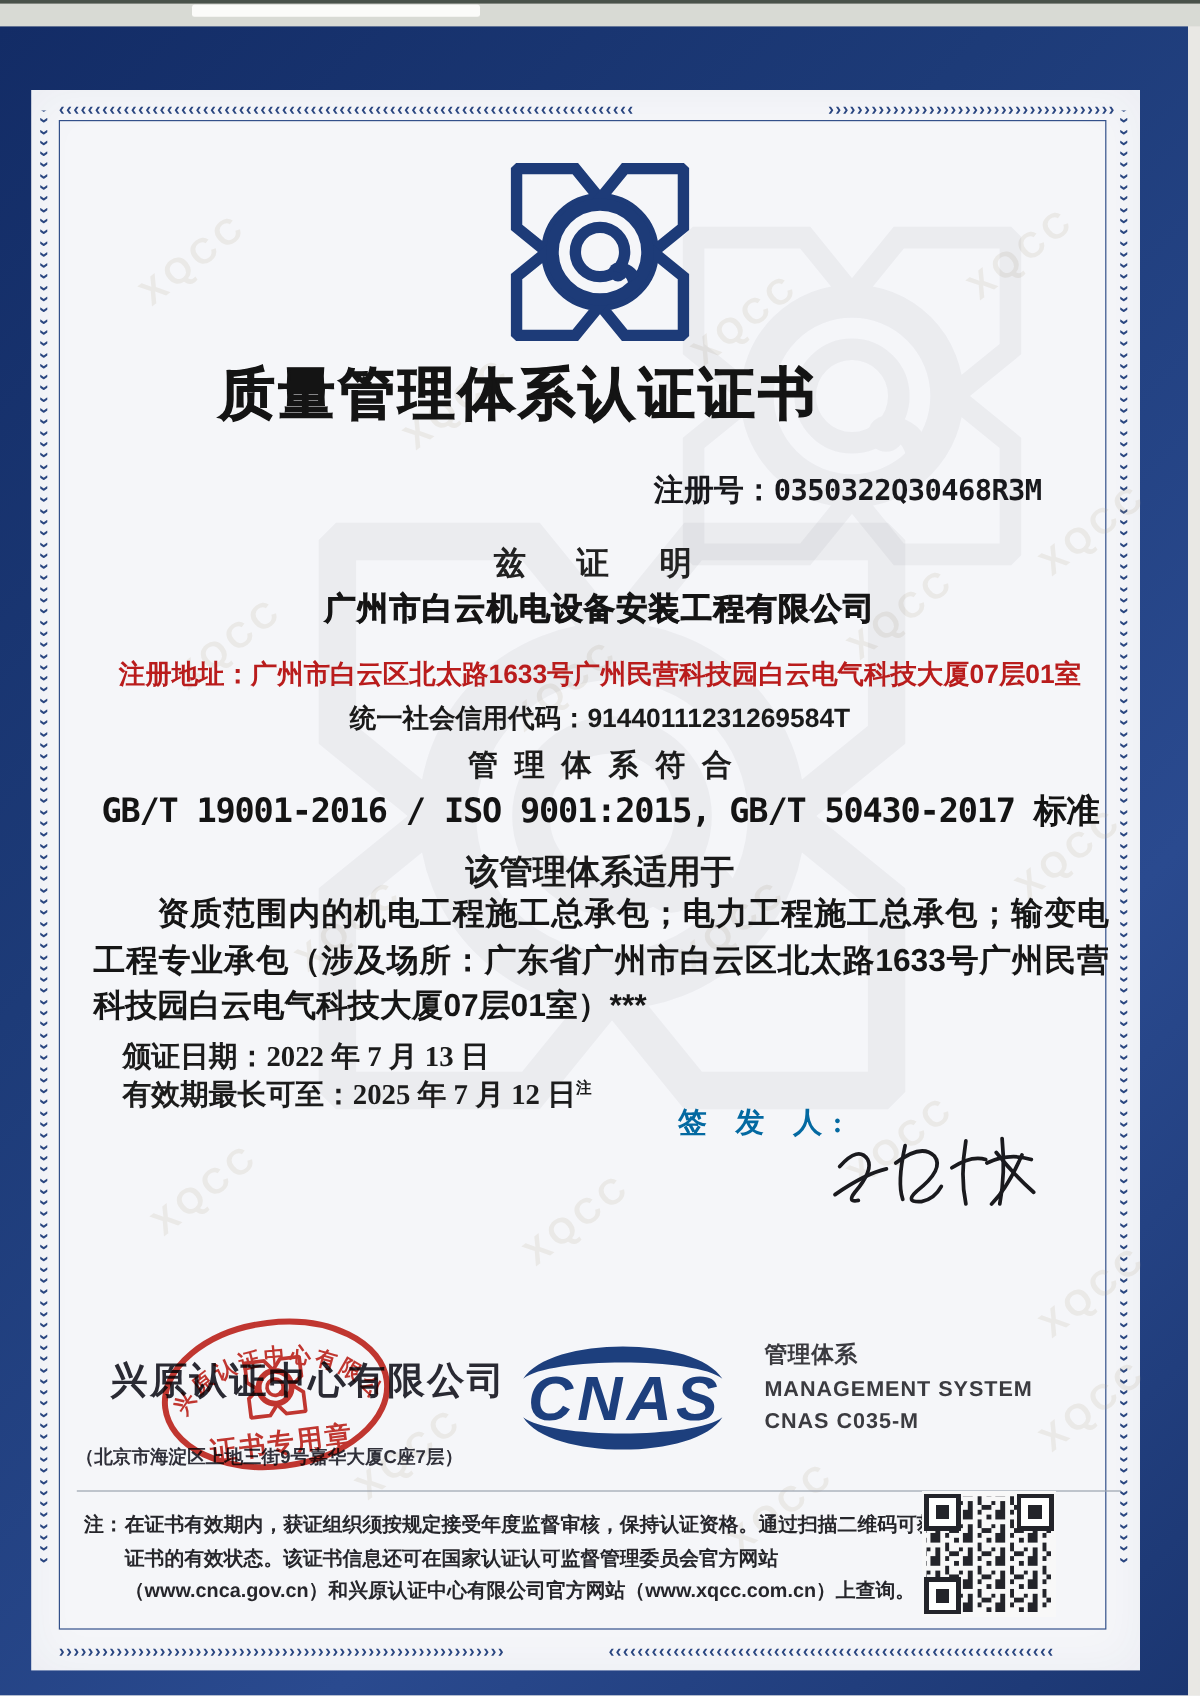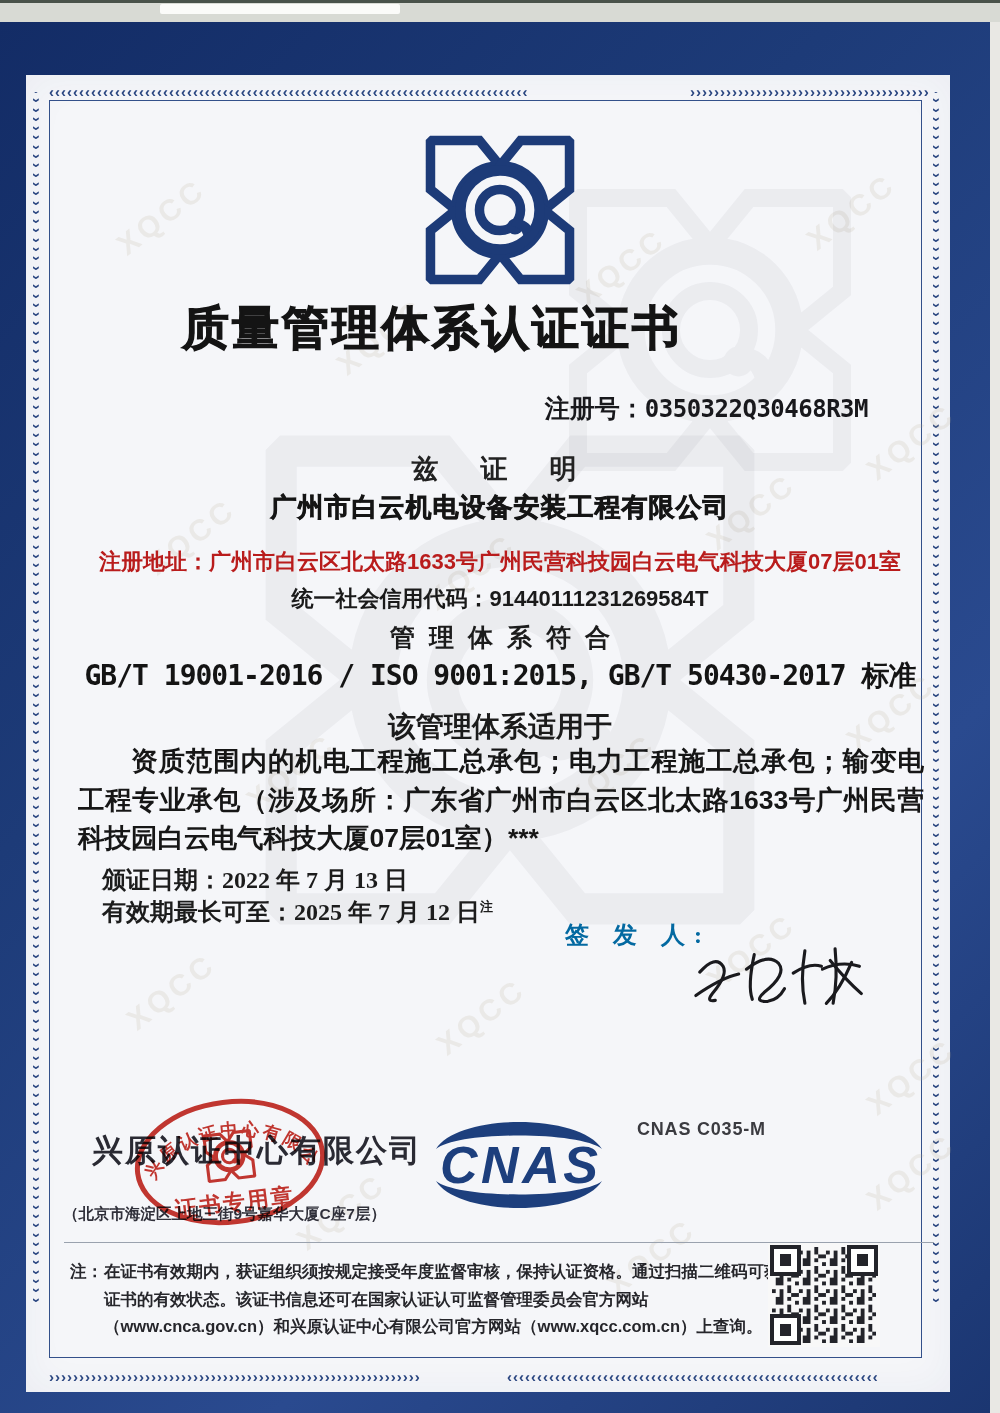--- a/index.html
+++ b/index.html
@@ -454,20 +454,22 @@
 
 <svg class="abs cnas-logo" viewBox="0 0 178 114">
   <g fill="#1d3f7d">
     <path d="M6,42 C28,6 150,6 172,42 C150,24 28,24 6,42 Z"></path>
     <path d="M6,74 C28,110 150,110 172,74 C150,92 28,92 6,74 Z"></path>
   </g>
   <text x="89" y="76" text-anchor="middle" font-size="52" font-weight="bold" font-style="italic" fill="#1d3f7d" font-family="Liberation Sans, sans-serif" textLength="158">CNAS</text>
 </svg>
 
 <div class="abs cnas-text">
+  <div>管理体系</div>
+  <div class="lat">MANAGEMENT SYSTEM</div>
   <div class="lat">CNAS C035-M</div>
 </div>
 
 <div class="abs sep"></div>
 <div class="abs note">
   <span class="note-label">注：</span>
   <span>在证书有效期内，获证组织须按规定接受年度监督审核，保持认证资格。通过扫描二维码可获知证书的有效状态。该证书信息还可在国家认证认可监督管理委员会官方网站（www.cnca.gov.cn）和兴原认证中心有限公司官方网站（www.xqcc.com.cn）上查询。</span>
 </div>
 
 <svg class="abs qr" viewBox="0 0 29 27" shape-rendering="crispEdges">

